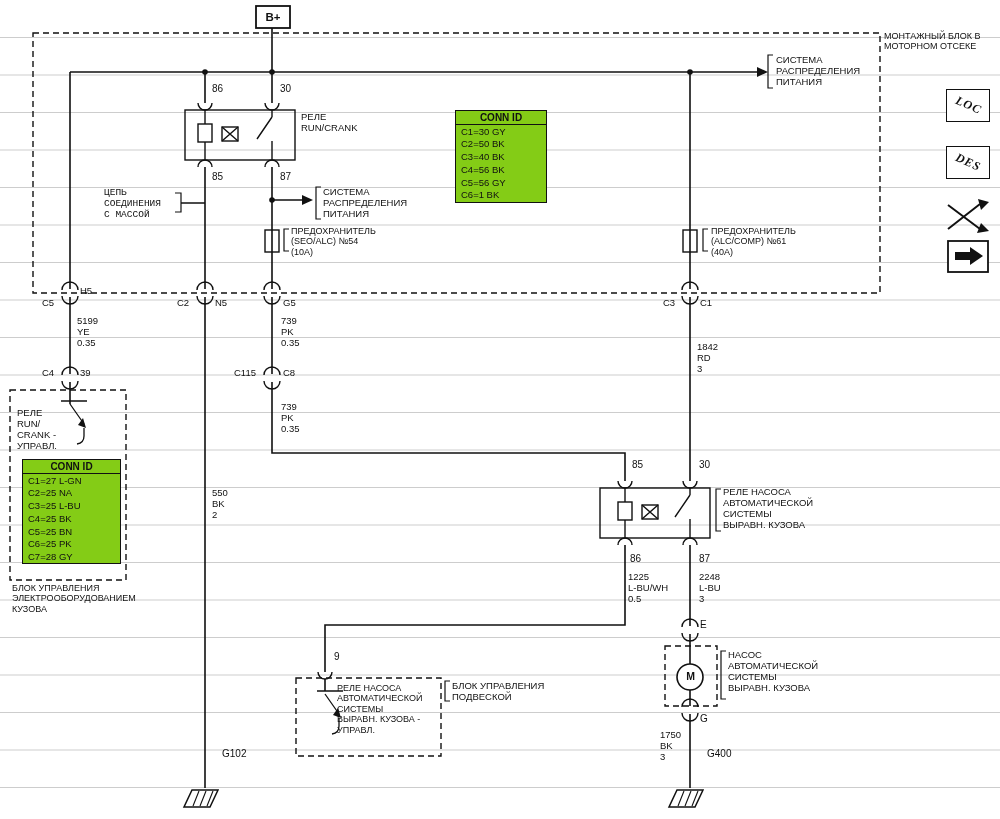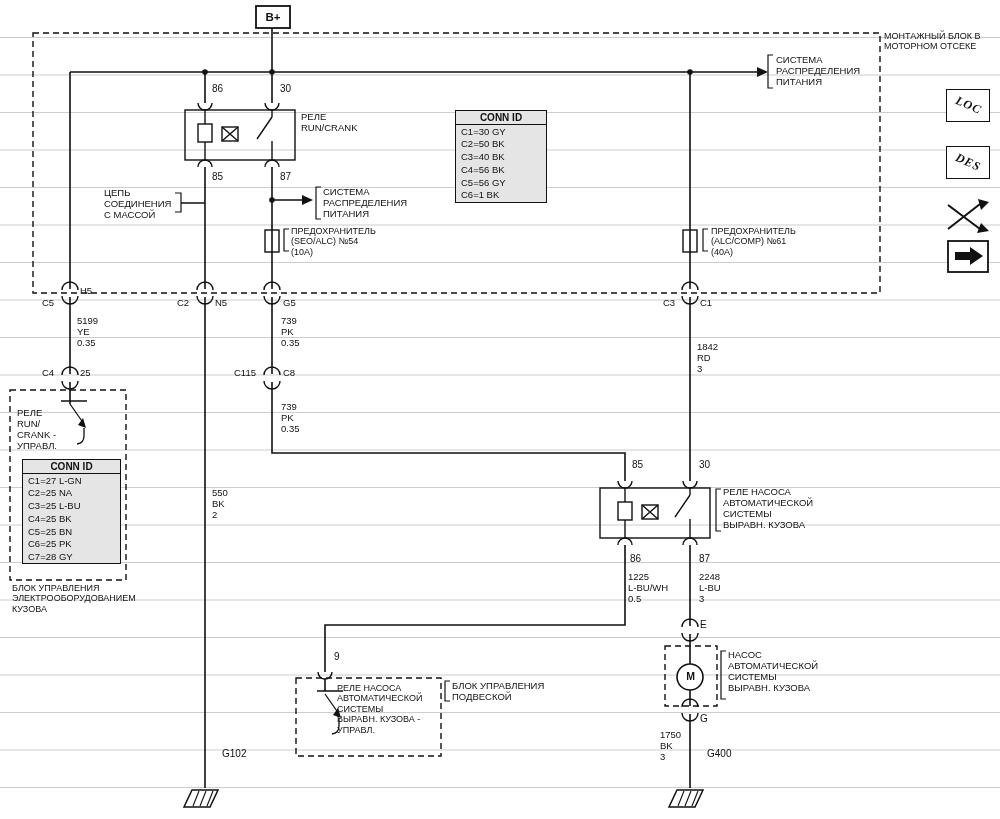--- a/index.html
+++ b/index.html
@@ -12,21 +12,21 @@
     position:absolute; font-size:9.5px; line-height:1.16;
     white-space:pre-line; color:#111;
   }
   .s9  { font-size:9px; }
   .pin { font-size:10px; }
   .bplus {
     position:absolute; left:256px; top:6px; width:34px; height:22px;
     line-height:22px; text-align:center; font-weight:bold; font-size:11.5px;
   }
   .conn-table {
-    position:absolute; background:#e5e5e5; border:1.7px solid #111;
+    position:absolute; background:#84cc16; border:1.7px solid #111;
   }
   .conn-header {
     font-size:10px; font-weight:bold; text-align:center;
     border-bottom:1.5px solid #111; padding:1px 2px;
   }
   .conn-row { font-size:9.5px; line-height:1.24; padding:0.5px 3px 0.5px 5px; }
   .icon-box {
     position:absolute; width:42px; height:31px; border:1.8px solid #111;
     background:#fff; display:flex; align-items:center; justify-content:center;
   }
@@ -173,21 +173,21 @@
   <div class="bplus">B+</div>
 
   <div class="lbl s9" style="left:884px; top:31px;">МОНТАЖНЫЙ БЛОК В
 МОТОРНОМ ОТСЕКЕ</div>
   <div class="lbl" style="left:776px; top:54px;">СИСТЕМА
 РАСПРЕДЕЛЕНИЯ
 ПИТАНИЯ</div>
   <div class="lbl" style="left:323px; top:186px;">СИСТЕМА
 РАСПРЕДЕЛЕНИЯ
 ПИТАНИЯ</div>
-  <div class="lbl" style="left:104px; top:187px;">ЦЕПЬ
+  <div class="lbl" style="left:104px; top:187px;font-family:Liberation Mono, monospace;">ЦЕПЬ
 СОЕДИНЕНИЯ
 С МАССОЙ</div>
 
   <div class="lbl" style="left:301px; top:111px;">РЕЛЕ
 RUN/CRANK</div>
   <div class="lbl pin" style="left:212px; top:83px;">86</div>
   <div class="lbl pin" style="left:280px; top:83px;">30</div>
   <div class="lbl pin" style="left:212px; top:171px;">85</div>
   <div class="lbl pin" style="left:280px; top:171px;">87</div>
 
@@ -209,21 +209,21 @@
   </div>
 
   <div class="lbl conn" style="left:42px;  top:297px;">C5</div>
   <div class="lbl conn" style="left:80px;  top:285px;">H5</div>
   <div class="lbl conn" style="left:177px; top:297px;">C2</div>
   <div class="lbl conn" style="left:215px; top:297px;">N5</div>
   <div class="lbl conn" style="left:283px; top:297px;">G5</div>
   <div class="lbl conn" style="left:663px; top:297px;">C3</div>
   <div class="lbl conn" style="left:700px; top:297px;">C1</div>
   <div class="lbl conn" style="left:42px;  top:367px;">C4</div>
-  <div class="lbl conn" style="left:80px;  top:367px;">25</div>
+  <div class="lbl conn" style="left:80px;  top:367px;">39</div>
   <div class="lbl conn" style="left:234px; top:367px;">C115</div>
   <div class="lbl conn" style="left:283px; top:367px;">C8</div>
 
   <div class="lbl" style="left:77px;  top:315px;">5199
 YE
 0.35</div>
   <div class="lbl" style="left:281px; top:315px;">739
 PK
 0.35</div>
   <div class="lbl" style="left:697px; top:341px;">1842

